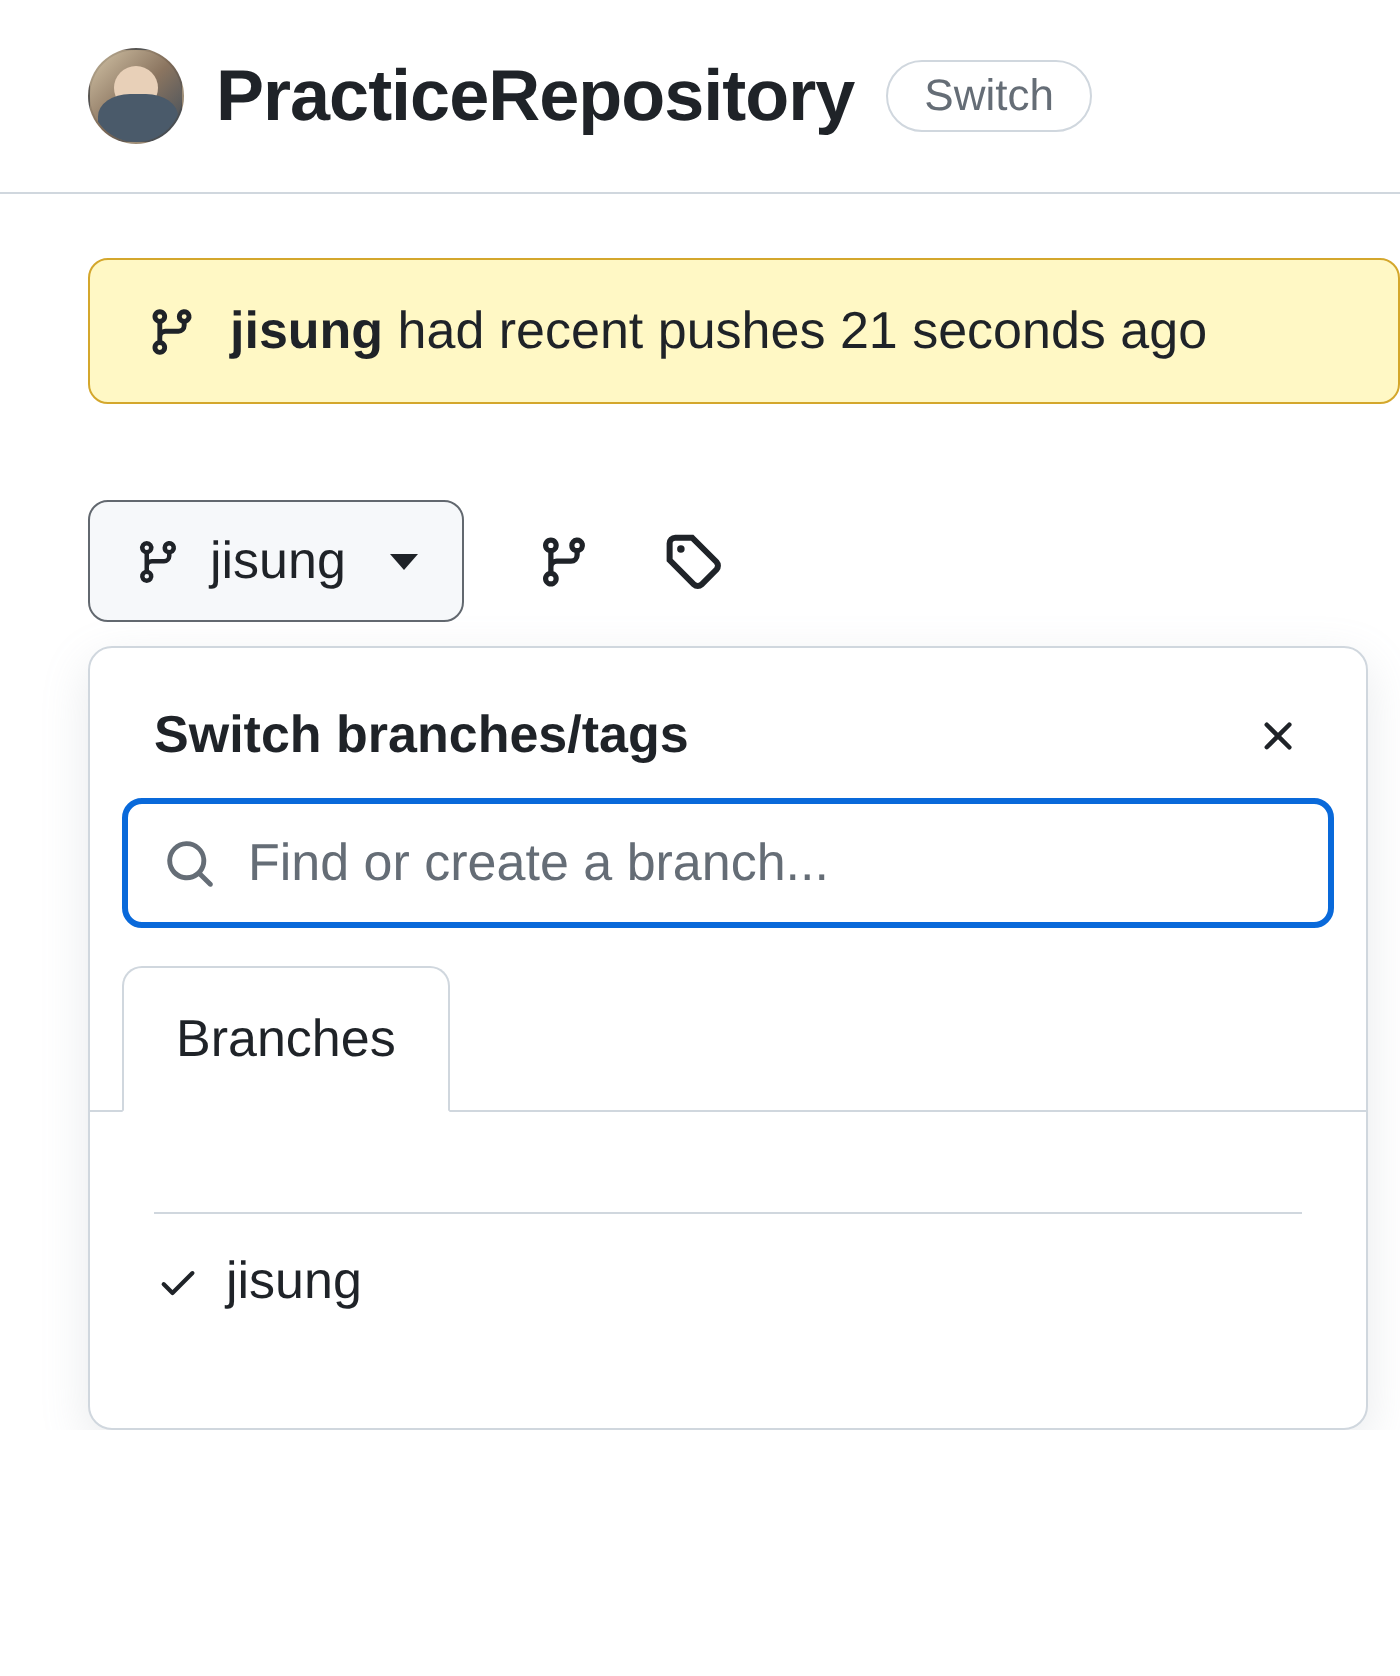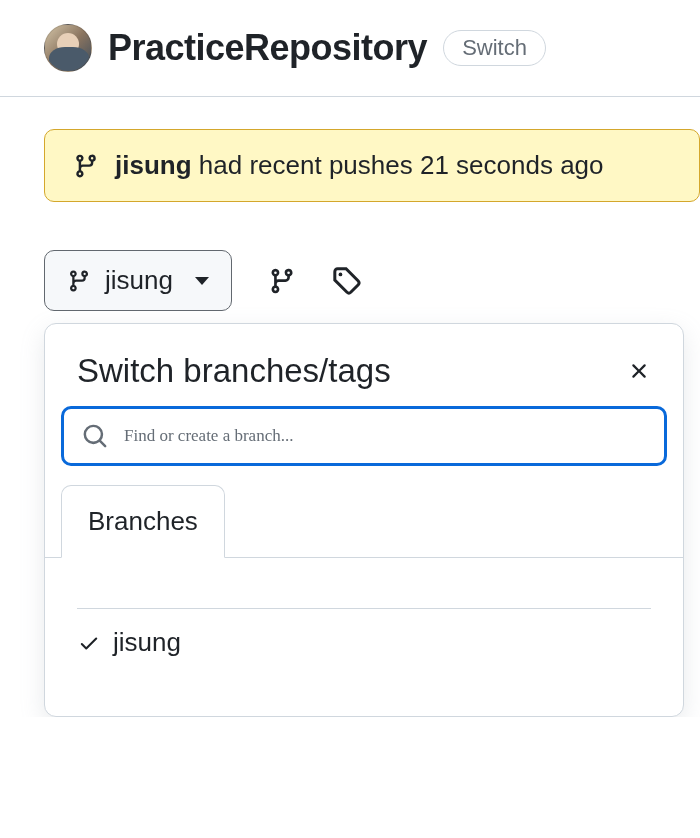--- a/index.html
+++ b/index.html
@@ -113,45 +113,44 @@
       width: 640px;
       overflow: hidden;
     }
     .popover-header {
       display: flex;
       align-items: center;
       justify-content: space-between;
       padding: 28px 32px 16px 32px;
     }
     .popover-title {
-      font-size: 33px;
-      font-weight: 400;
+      font-size: 26px;
+      font-weight: 700;
     }
     .close-btn {
       cursor: pointer;
       display:flex;
     }
     .search-wrap {
       padding: 0 16px 18px 16px;
     }
     .search-box {
       display: flex;
       align-items: center;
       border: 3px solid #0969da;
       border-radius: 10px;
       padding: 14px 18px;
       gap: 16px;
     }
     .search-input {
       border: none;
       outline: none;
-      font-size: 17px;
+      font-size: 26px;
       flex: 1;
       color: #c2410c;
-      font-family: Liberation Serif, serif;
     }
     .search-input::placeholder {
       color: #656d76;
     }
     .tabs {
       display: flex;
       border-bottom: 1.5px solid #d0d7de;
       padding-left: 16px;
       gap: 0;
     }

